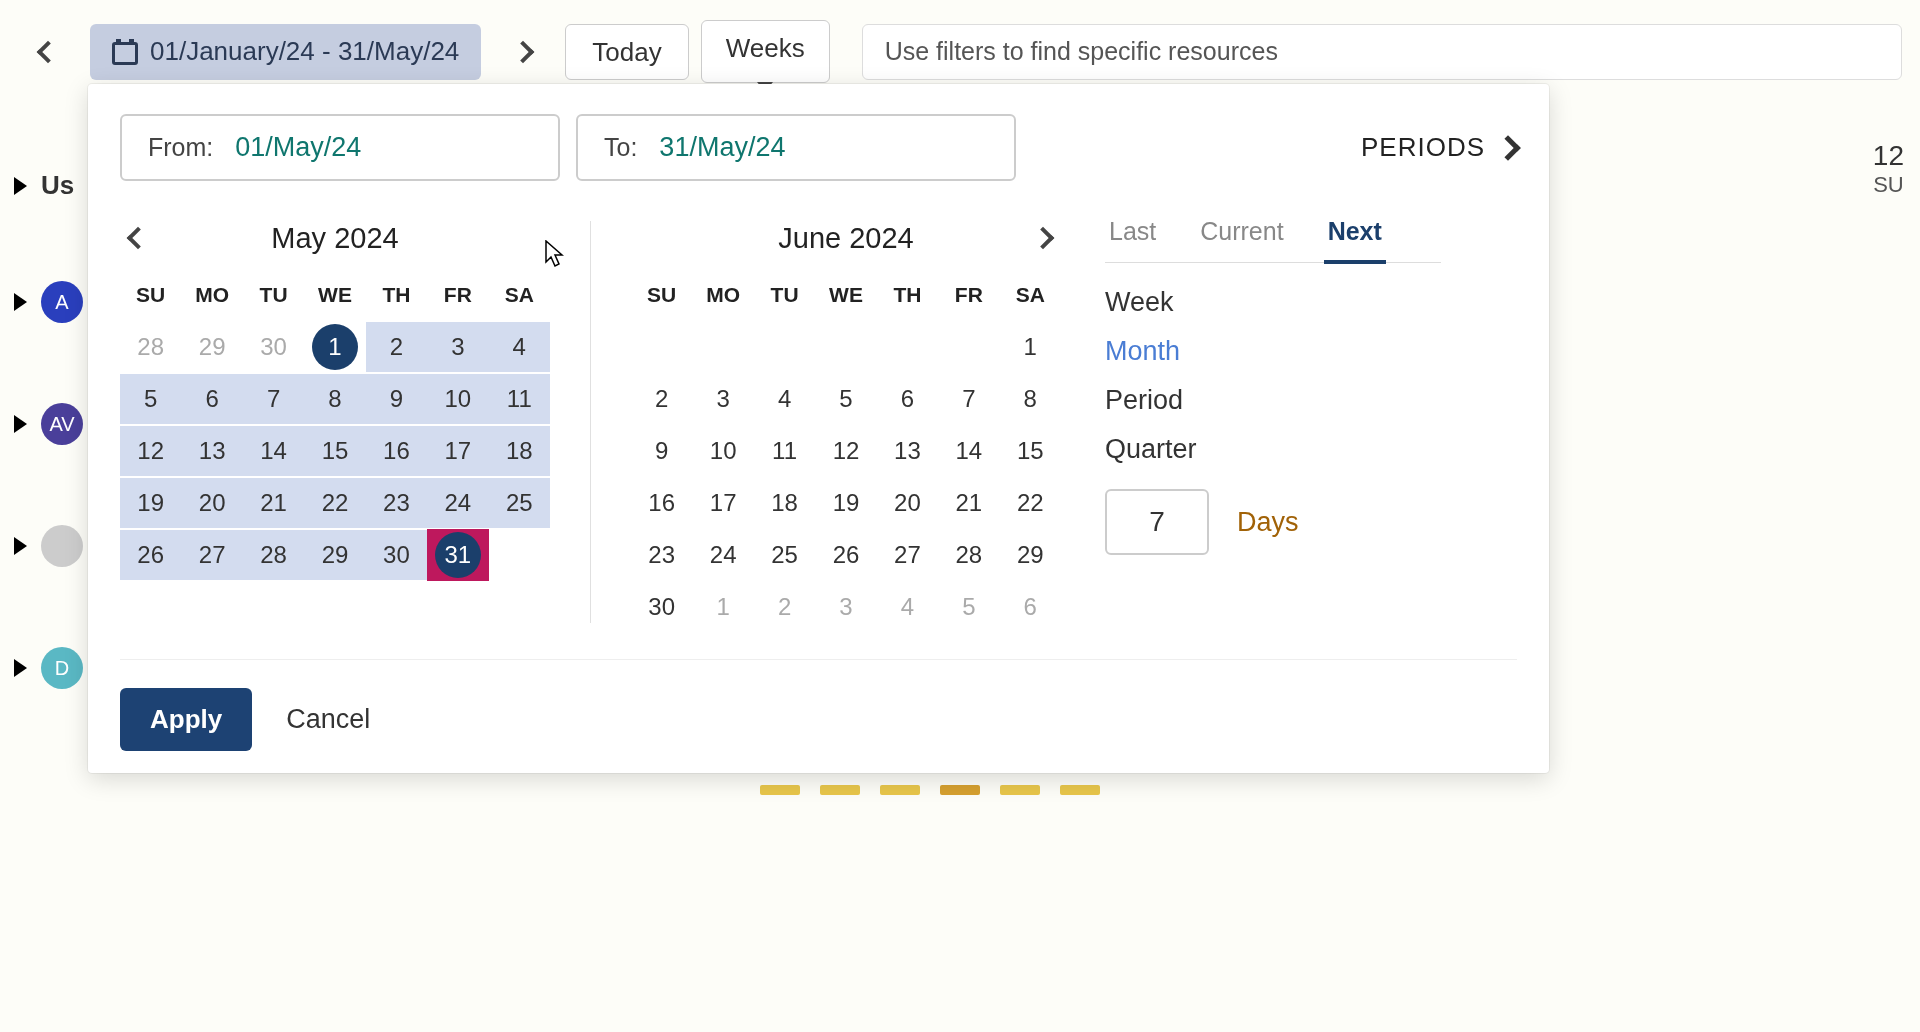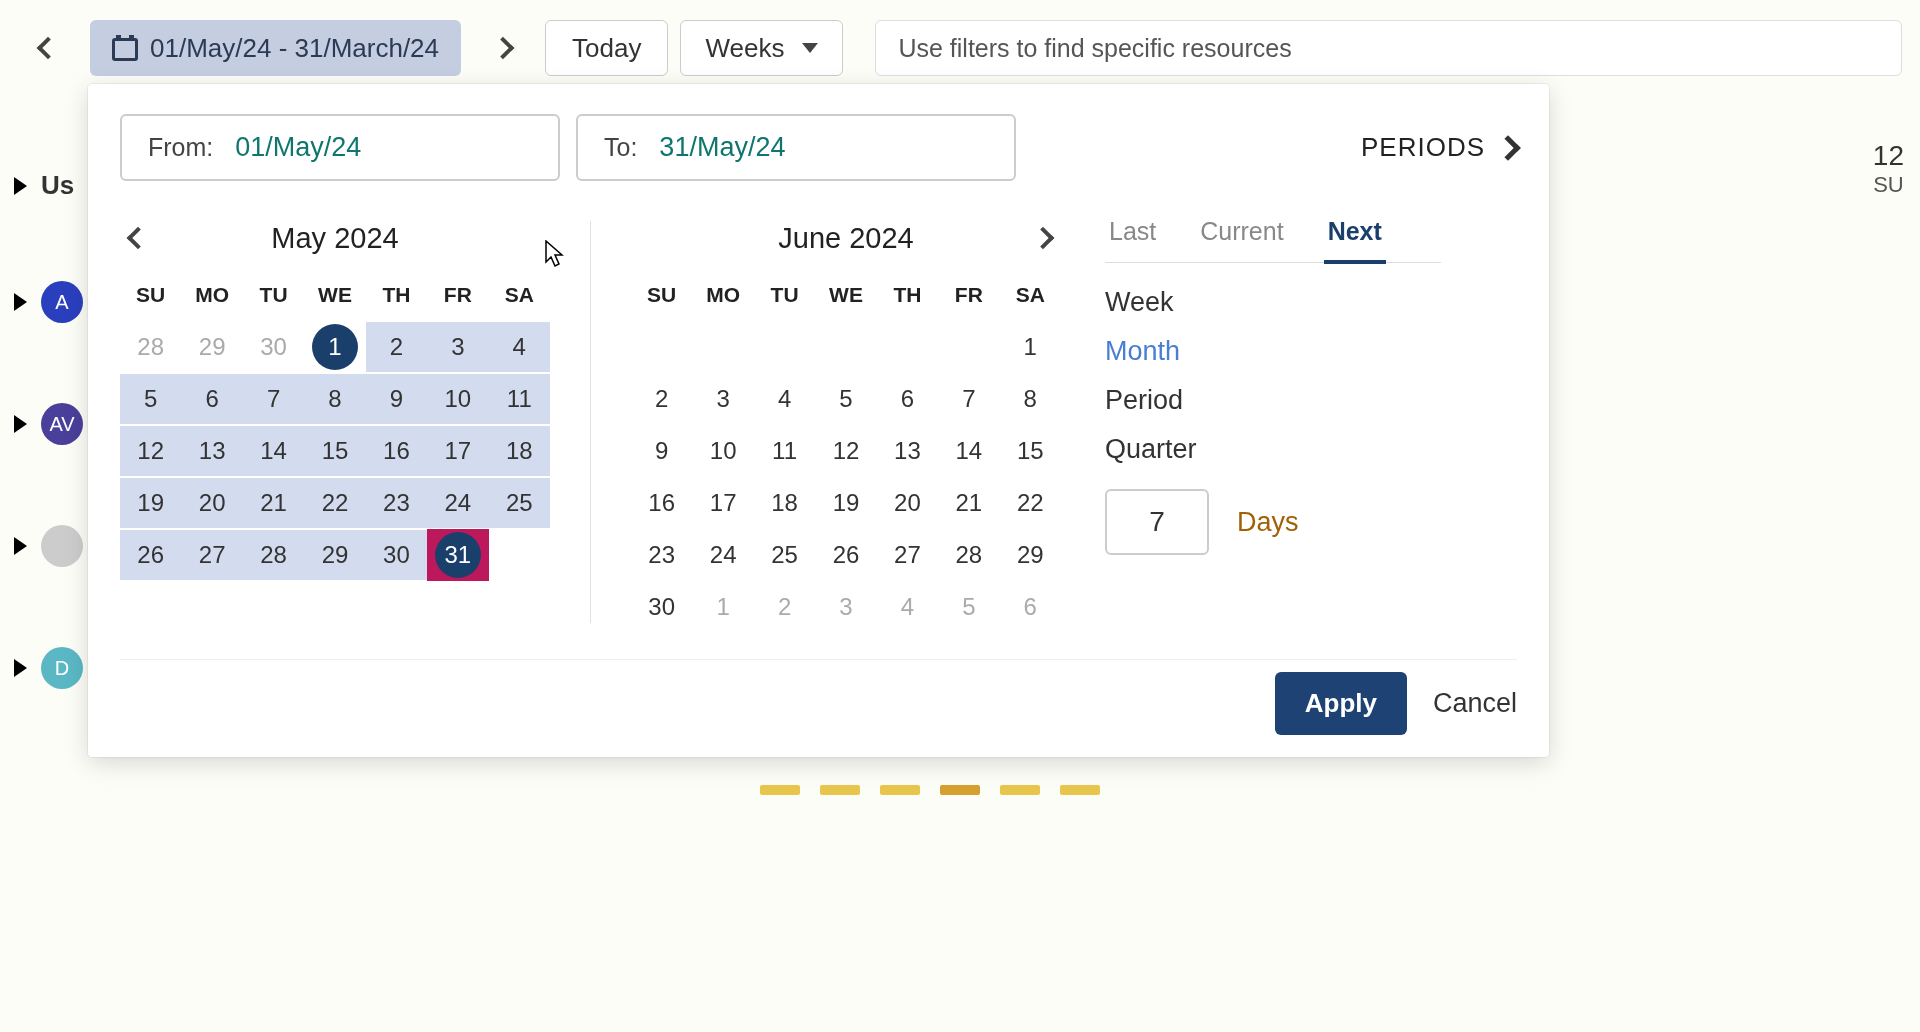--- a/index.html
+++ b/index.html
@@ -57,21 +57,22 @@
     background: #fff;
     border: 1px solid #ccc;
     border-radius: 6px;
     padding: 12px 24px;
     font-size: 26px;
     color: #333;
     cursor: pointer;
     display: flex;
     align-items: center;
     gap: 18px;
-    height: 56px;
+    height: 63px;
+    flex-direction: column;
   }
   .filter-bar {
     flex: 1;
     background: #fff;
     border: 1px solid #ddd;
     border-radius: 6px;
     padding: 14px 22px;
     margin-left: 20px;
     font-size: 25px;
     color: #555;
@@ -295,25 +296,24 @@
     width: 104px;
     height: 66px;
     font-size: 28px;
     text-align: center;
     display:flex;align-items:center;justify-content:center;
   }
   .days-lbl { font-size: 27px; color: #a16207; margin-left: 8px; }
 
   .pop-footer {
     margin-top: 26px;
-    padding-top: 12px;
+    padding-top: 28px;
     border-top: 1px solid #eee;
     display: flex;
-    justify-content: flex-end;
-    gap: 26px;
+    gap: 34px;
     align-items: center;
   }
   .apply-btn {
     background: #1d4273;
     color: #fff;
     font-size: 26px;
     font-weight: 600;
     padding: 16px 30px;
     border-radius: 6px;
     cursor: pointer;
@@ -340,21 +340,21 @@
 </style>
 </head>
 <body>
 
 <div class="toolbar">
   <div class="nav-arrow plain">
     <span class="chevron-left"></span>
   </div>
   <div class="date-range-btn">
     <span class="calendar-icon"></span>
-    <span>01/May/24 - 31/March/24</span>
+    <span>01/January/24 - 31/May/24</span>
   </div>
   <div class="nav-arrow plain">
     <span class="chevron-right"></span>
   </div>
   <button class="today-btn">Today</button>
   <button class="weeks-btn">
     <span>Weeks</span>
     <span class="caret-down"></span>
   </button>
   <div class="filter-bar">Use filters to find specific resources</div>

